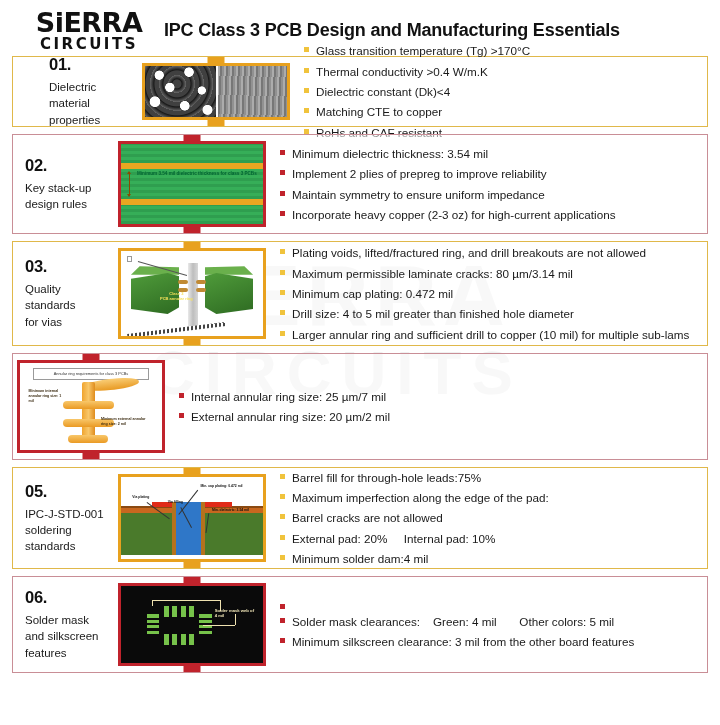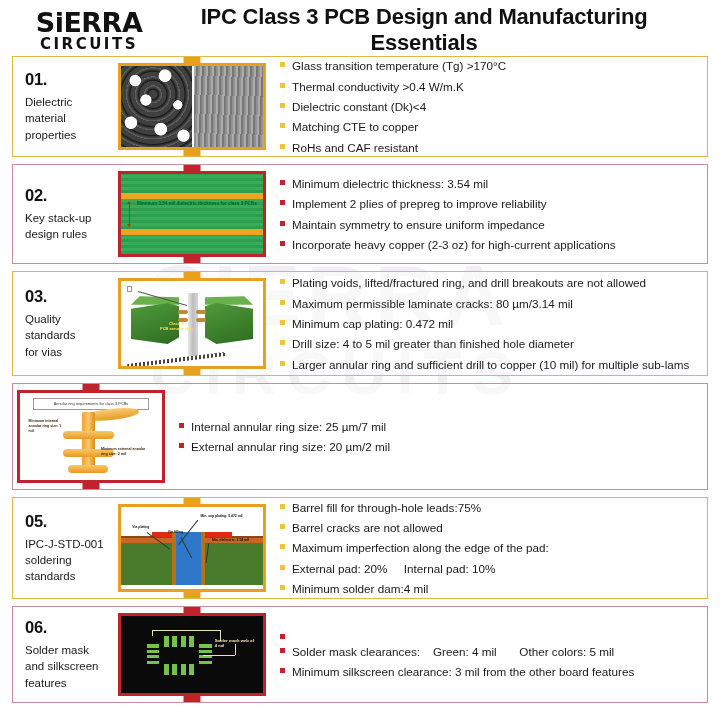--- a/index.html
+++ b/index.html
@@ -37,37 +37,37 @@
   }
   .logo-main{
     font-size:27px;font-weight:bold;letter-spacing:-0.5px;
     color:#111;font-family:"DejaVu Sans",sans-serif;
   }
   .logo-sub{
     font-size:15px;font-weight:bold;letter-spacing:2.5px;
     color:#111;margin-top:1px;font-family:"DejaVu Sans",sans-serif;
   }
   .title{
-    flex:1;text-align:center;padding-right:36px;
-    font-size:22px;font-weight:bold;color:#111;
+    flex:1;text-align:left;padding-right:36px;
+    font-size:18px;font-weight:bold;color:#111;
     letter-spacing:-0.2px;
   }
 
   
   .sections{position:relative;z-index:2;padding:0 12px;}
   .section{
     position:relative;
     display:flex;align-items:stretch;
     border:1.5px solid #e0b84a;
     background:rgba(255,255,255,0.55);
     margin-bottom:7px;
     box-sizing:border-box;
   }
   .section.red{border-color:#c98e96;}
-  .sec-01{height:101px;}
+  .sec-01{height:71px;padding-left:24px;}
   .sec-02{height:100px;}
   .sec-03{height:105px;}
   .sec-04{height:107px;}
   .sec-05{height:102px;}
   .sec-06{height:97px;}
 
   .label{
     width:101px;flex:none;
     display:flex;flex-direction:column;justify-content:center;
     padding-left:12px;box-sizing:border-box;
@@ -352,22 +352,22 @@
           <div class="sld-lbl" style="left:64%;top:38%;width:32%;">Min. dielectric: 3.54 mil</div>
           <div class="sld-ldr" style="left:18%;top:30%;width:20%;transform:rotate(36deg);"></div>
           <div class="sld-ldr" style="left:42%;top:36%;width:16%;transform:rotate(62deg);"></div>
           <div class="sld-ldr" style="left:54%;top:16%;width:22%;transform:rotate(128deg);"></div>
           <div class="sld-ldr" style="left:62%;top:44%;width:14%;transform:rotate(98deg);"></div>
         </div>
       </div>
     </div>
     <div class="bullets">
       <div class="bullet"><span class="dot"></span><span>Barrel fill for through-hole leads:75%</span></div>
+      <div class="bullet"><span class="dot"></span><span>Maximum imperfection along the edge of the pad:</span></div>
       <div class="bullet"><span class="dot"></span><span>Barrel cracks are not allowed</span></div>
-      <div class="bullet"><span class="dot"></span><span>Maximum imperfection along the edge of the pad:</span></div>
       <div class="bullet"><span class="dot"></span><span>External pad: 20%     Internal pad: 10%</span></div>
       <div class="bullet"><span class="dot"></span><span>Minimum solder dam:4 mil</span></div>
     </div>
   </div>
 
   <div class="section red sec-06">
     <div class="label">
       <div class="num">06.</div>
       <div class="txt" style="white-space:pre-line">Solder mask
 and silkscreen

